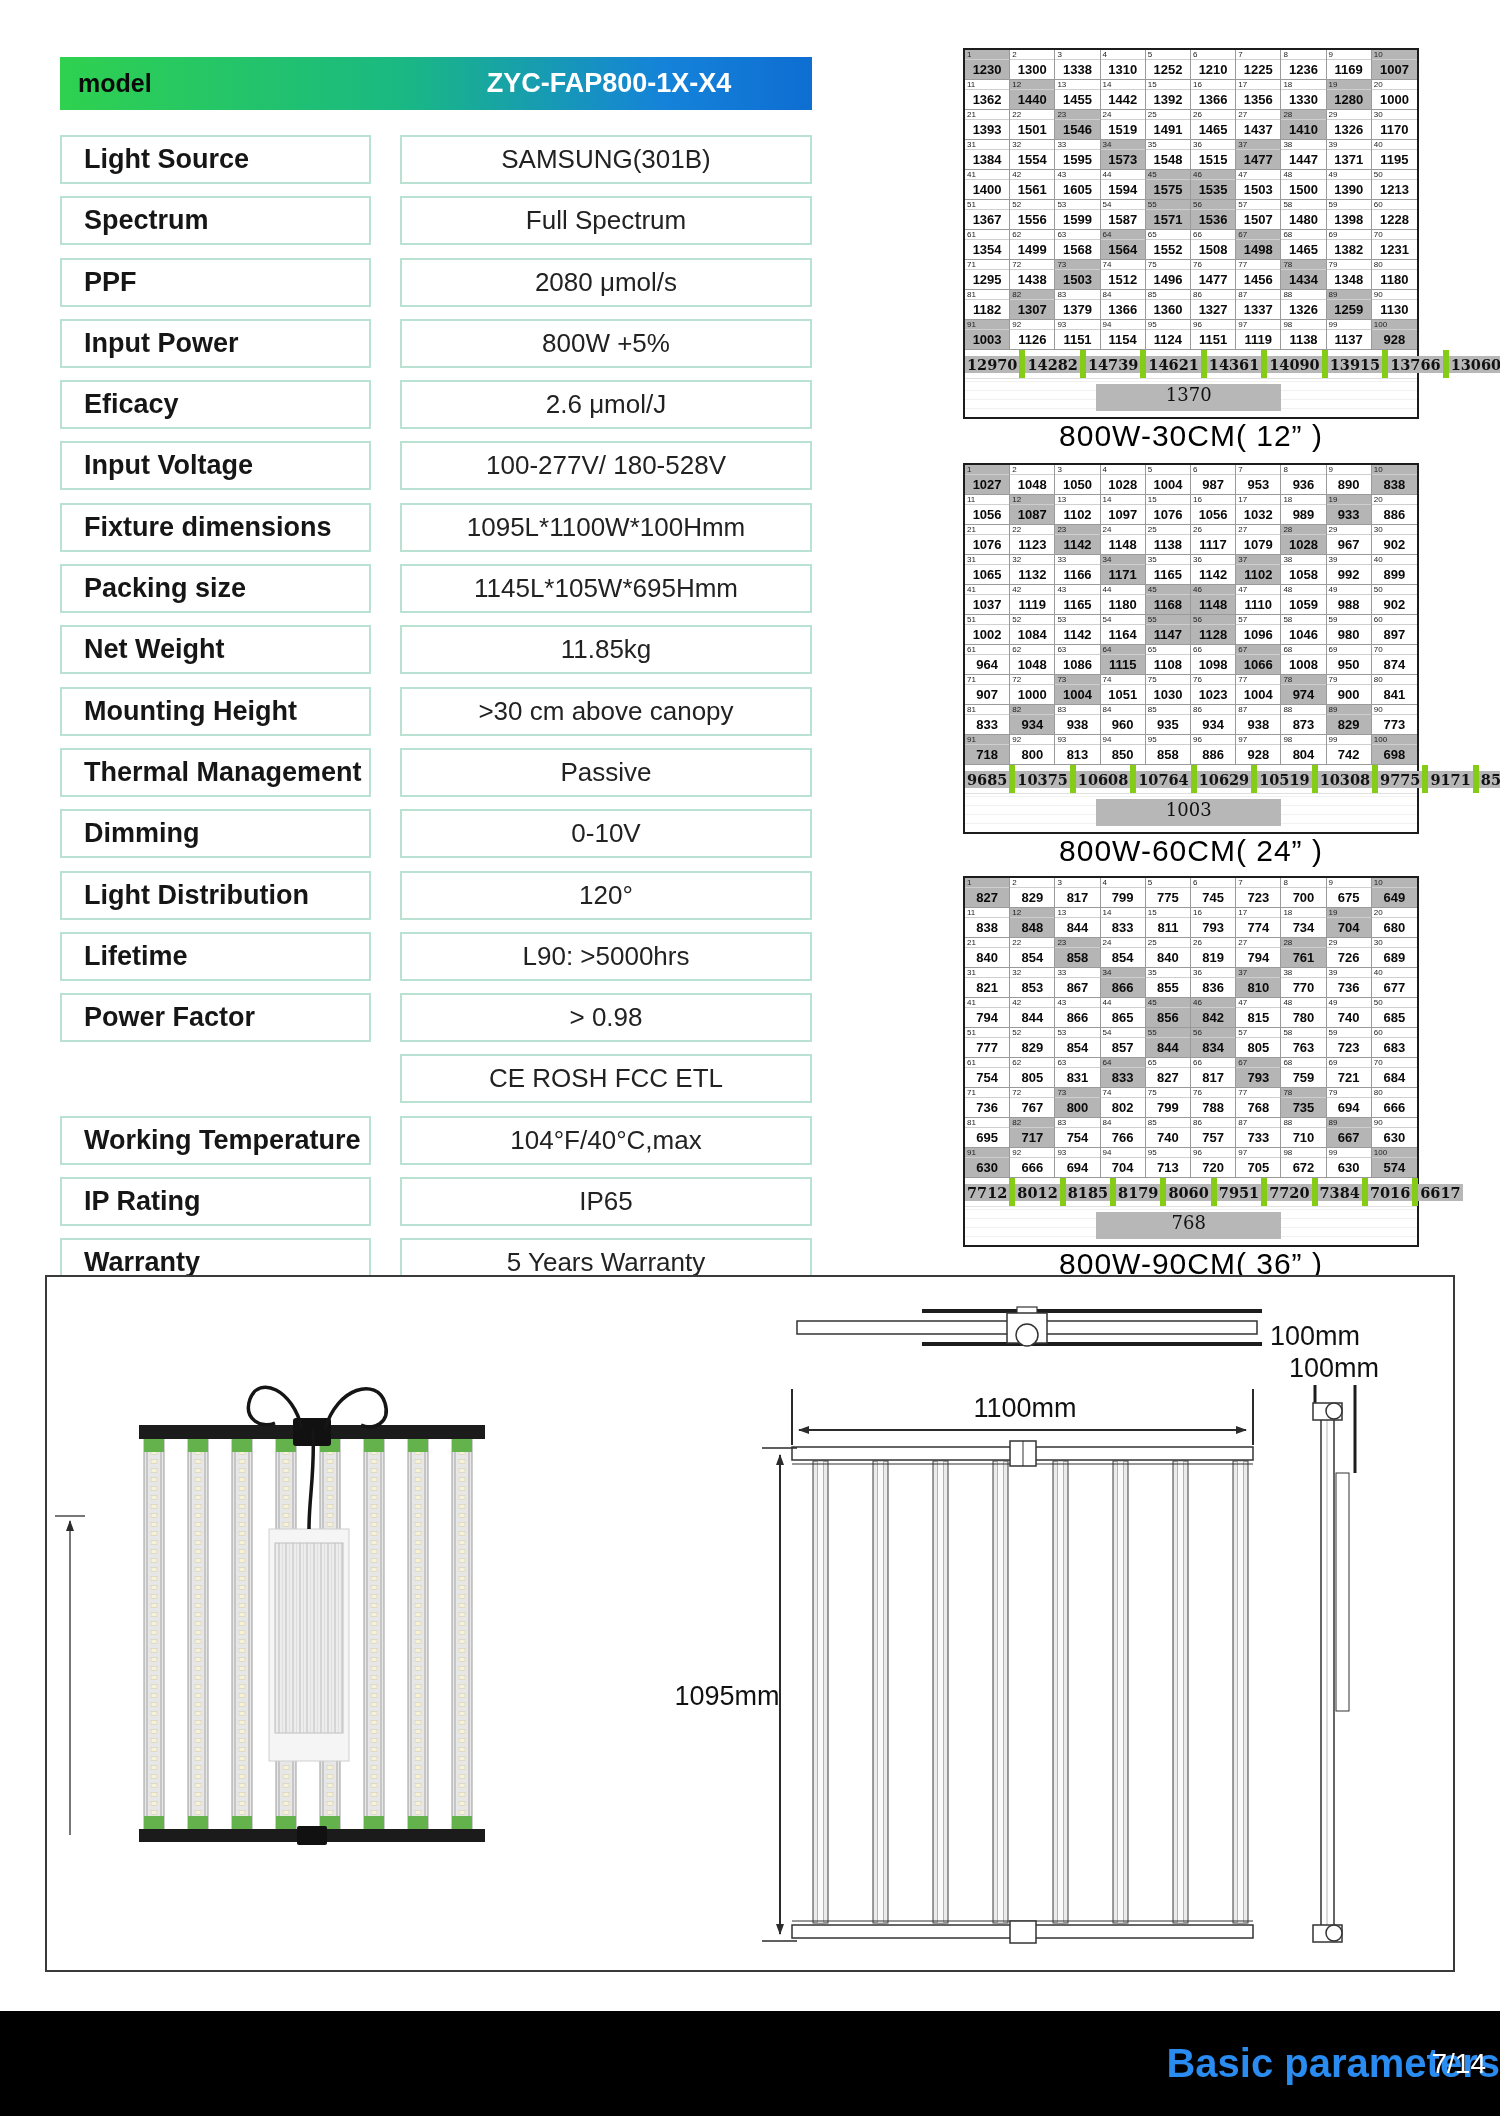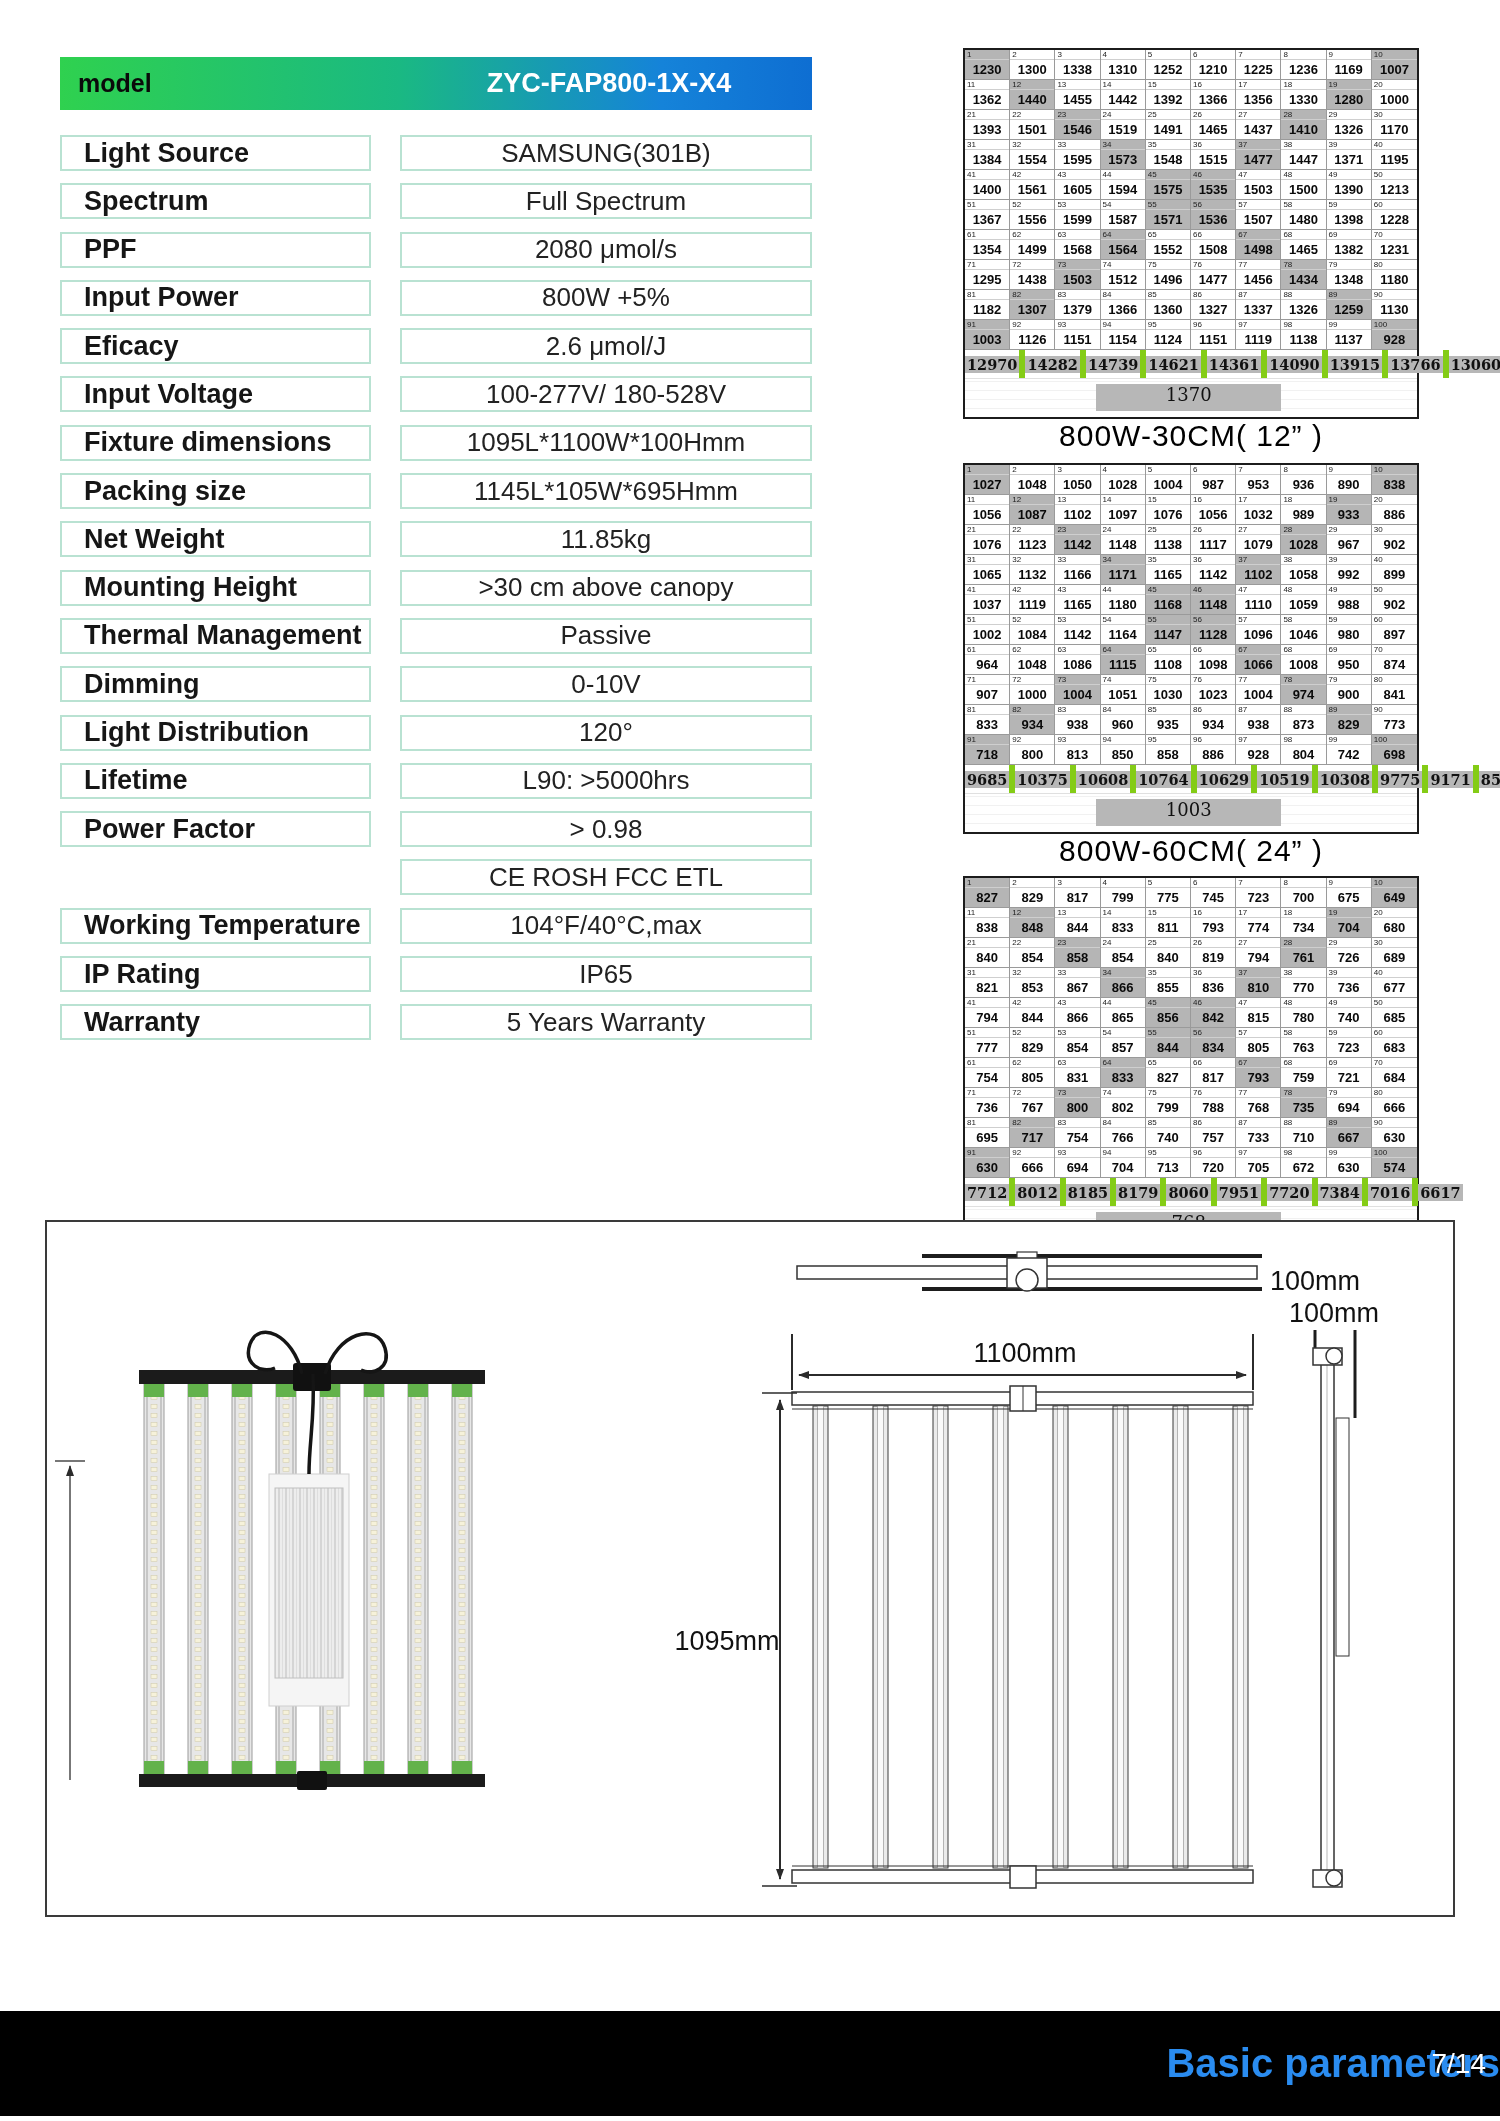--- a/index.html
+++ b/index.html
@@ -7,21 +7,21 @@
         font-family:"Liberation Sans",sans-serif;color:#1c1c1c;}
 
   
   .model-bar{position:absolute;left:60px;top:57px;width:752px;height:53px;
     background:linear-gradient(90deg,#2fd14f 0%,#1ab982 45%,#1583d9 80%,#0e6ed2 100%);
     display:flex;align-items:center;}
   .model-label{padding-left:18px;font-size:25px;font-weight:bold;color:#0a0a0a;}
   .model-value{position:absolute;left:46%;width:54%;text-align:center;
     font-size:27px;font-weight:bold;color:#ffffff;}
   #spec-rows{position:absolute;left:60px;top:135px;width:752px;}
-  .spec-row{position:relative;height:36px;margin-bottom:12.3px;}
+  .spec-row{position:relative;height:49px;margin-bottom:12.3px;}
   .spec-label{position:absolute;left:0;top:0;width:311px;height:100%;box-sizing:border-box;
     border:2px solid #b9e2d2;background:#fff;display:flex;align-items:center;
     padding-left:22px;font-weight:bold;font-size:27px;color:#161616;}
   .spec-value{position:absolute;left:340px;top:0;width:412px;height:100%;box-sizing:border-box;
     border:2px solid #b9e2d2;background:#fff;display:flex;align-items:center;justify-content:center;
     font-size:26px;color:#222;}
 
   
   #maps{position:absolute;left:963px;top:0;width:456px;}
   .map-block{position:absolute;left:0;width:456px;}
@@ -44,21 +44,21 @@
         font-weight:bold;font-size:14.5px;color:#111;}
   .avg-row{position:relative;height:38px;
      background:repeating-linear-gradient(0deg,#fff 0 8px,#f1f1f1 8px 9px);
      border-top:1px solid #e0e0e0;}
   .avg-box{position:absolute;left:29%;top:5px;width:41%;height:27px;background:#b7b7b7;
      display:flex;align-items:flex-start;justify-content:center;
      font-family:"DejaVu Serif",serif;font-size:18px;color:#111;}
   .map-caption{text-align:center;font-size:30px;color:#000;letter-spacing:1px;}
 
   
-  .drawing-box{position:absolute;left:45px;top:1220px;width:1410px;height:697px;
+  .drawing-box{position:absolute;left:45px;top:1275px;width:1410px;height:697px;
      box-sizing:border-box;border:2px solid #3a3a3a;background:#fff;}
   .drawing-box svg{display:block;width:100%;height:100%;}
   .dim-text{font-family:"Liberation Sans",sans-serif;font-size:27px;fill:#111;}
 
   
   .footer{position:absolute;left:0;top:2011px;width:1500px;height:105px;background:#000;}
   .footer-title{width:100%;text-align:right;line-height:105px;font-size:40px;font-weight:bold;
      background:linear-gradient(90deg,#2bd557 20%,#16c57d 48%,#2a8cf0 70%);
      -webkit-background-clip:text;background-clip:text;color:transparent;}
   .page-num{position:absolute;right:14px;top:0;height:105px;line-height:105px;

